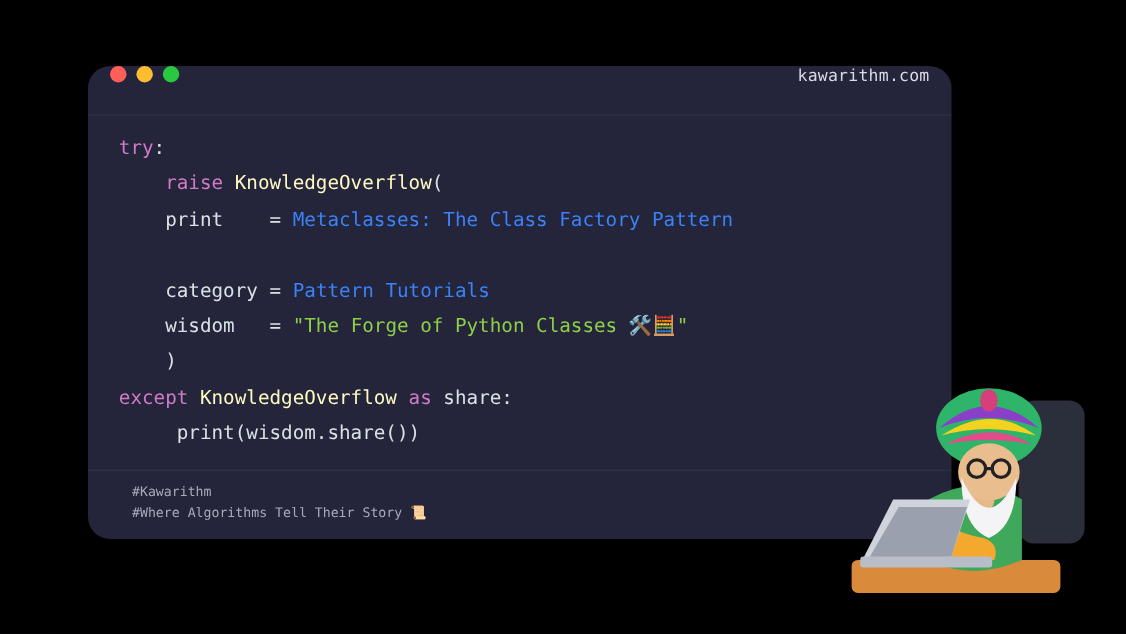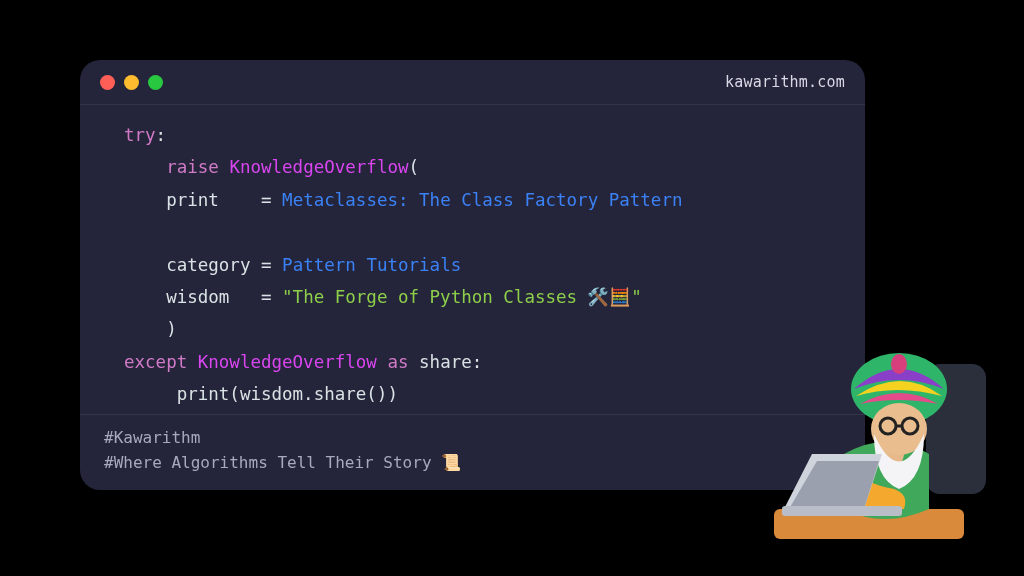--- a/index.html
+++ b/index.html
@@ -24,55 +24,55 @@
     height: 430px;
     background: #24243a;
     border-radius: 20px;
     box-shadow: 0 30px 60px rgba(0,0,0,.55);
     display: flex;
     flex-direction: column;
   }
   .titlebar {
     height: 44px;
     display: flex;
-    align-items: center;
+    align-items: flex-start;
     padding: 0 20px;
     border-bottom: 1px solid rgba(255,255,255,.08);
     gap: 24px;
   }
   .dots { display: flex; gap: 9px; }
   .dot { width: 15px; height: 15px; border-radius: 50%; }
   .dot.red    { background: #ff5f57; }
   .dot.yellow { background: #febc2e; }
   .dot.green  { background: #28c840; }
   .site {
     margin-left: auto;
     color: #d8d8e6;
     font-size: 15px;
     letter-spacing: .2px;
   }
   .code {
     flex: 1;
-    padding: 14px 40px 0 44px;
+    padding: 14px 40px 0 28px;
     font-size: 17.5px;
     line-height: 1.85;
     color: #d9e2e4;
     white-space: pre;
   }
   .kw     { color: #d17ac7; }       
-  .cls    { color: #d946ef; }
+  .cls    { color: #fef9c3; }
   .param  { color: #d9e2e4; }
   .eq     { color: #d9e2e4; }
   .val    { color: #3b82f6; }       
   .str    { color: #8ecf4a; }
   .footer {
     border-top: 1px solid rgba(255,255,255,.08);
-    padding: 10px 40px 14px 24px;
+    padding: 10px 40px 14px 40px;
     color: #a9a9bd;
-    font-size: 16px;
+    font-size: 12px;
     line-height: 1.6;
   }
   
   .mascot {
     position: absolute;
     right: 30px;
     bottom: 32px;
     width: 220px;
     height: 210px;
   }

